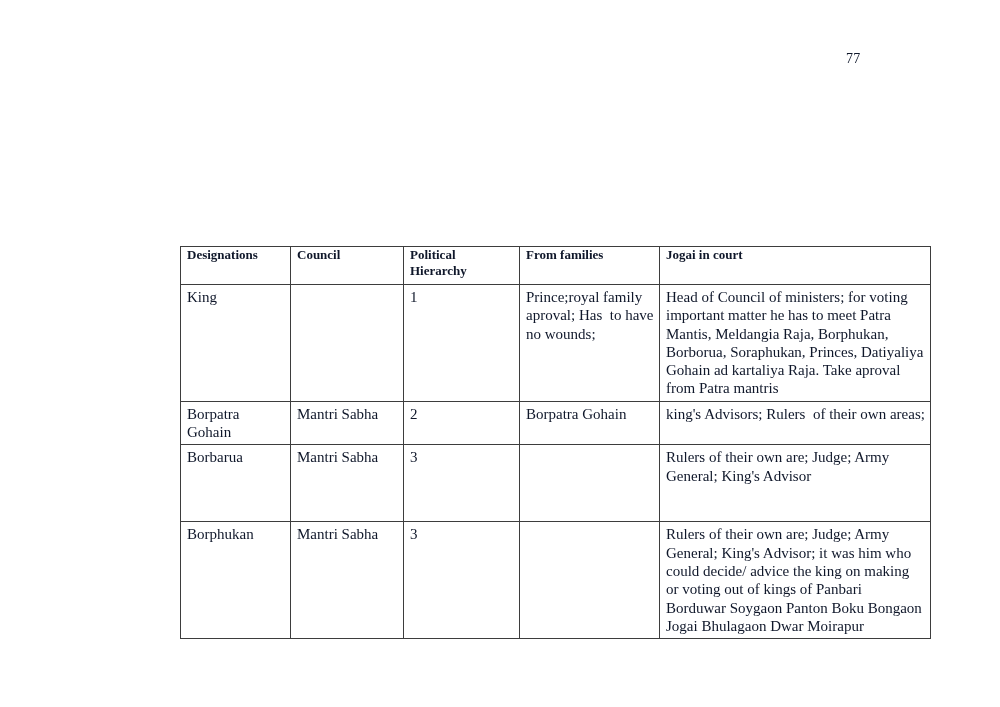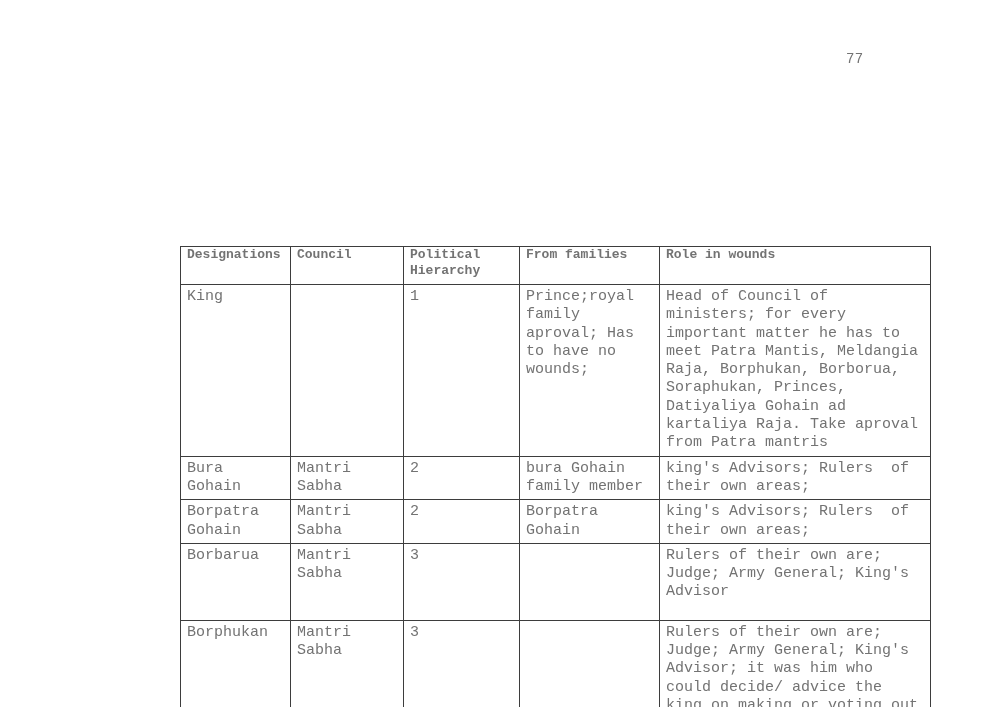--- a/index.html
+++ b/index.html
@@ -1,21 +1,21 @@
 <!DOCTYPE html>
 <html><head>
 <meta charset="utf-8">
 <style>
   html,body{margin:0;padding:0;background:#ffffff;}
   .page{
     position:relative;
     width:1000px;height:707px;
     background:#ffffff;
-    font-family:Liberation Mono, monospace;
-    color:#737373;
+    font-family:Liberation Serif, serif;
+    color:#0f172a;
     overflow:hidden;
   }
   .page-number{
     position:absolute;top:51px;left:846px;
     font-size:14px;letter-spacing:0.3px;
   }
   .heading{
     position:absolute;top:158px;left:180px;
     font-size:15px;font-weight:bold;
   }
@@ -62,37 +62,30 @@
       <col style="width:116px">
       <col style="width:140px">
       <col style="width:271px">
     </colgroup>
     <thead>
       <tr class="rh-head">
         <th>Designations</th>
         <th>Council</th>
         <th>Political Hierarchy</th>
         <th>From families</th>
-        <th>Role in wounds</th>
+        <th>Jogai in court</th>
       </tr>
     </thead>
     <tbody>
       <tr class="rh-king">
         <td>King</td>
         <td></td>
         <td>1</td>
         <td>Prince;royal family aproval; Has  to have no wounds;</td>
-        <td>Head of Council of ministers; for every important matter he has to meet Patra Mantis, Meldangia Raja, Borphukan, Borborua, Soraphukan, Princes, Datiyaliya Gohain ad kartaliya Raja. Take aproval from Patra mantris</td>
-      </tr>
-      <tr class="rh-std">
-        <td>Bura Gohain</td>
-        <td>Mantri Sabha</td>
-        <td>2</td>
-        <td>bura Gohain family member</td>
-        <td>king's Advisors; Rulers  of their own areas;</td>
+        <td>Head of Council of ministers; for voting important matter he has to meet Patra Mantis, Meldangia Raja, Borphukan, Borborua, Soraphukan, Princes, Datiyaliya Gohain ad kartaliya Raja. Take aproval from Patra mantris</td>
       </tr>
       <tr class="rh-slim">
         <td>Borpatra Gohain</td>
         <td>Mantri Sabha</td>
         <td>2</td>
         <td>Borpatra Gohain</td>
         <td>king's Advisors; Rulers  of their own areas;</td>
       </tr>
       <tr class="rh-borbarua">
         <td>Borbarua</td>

